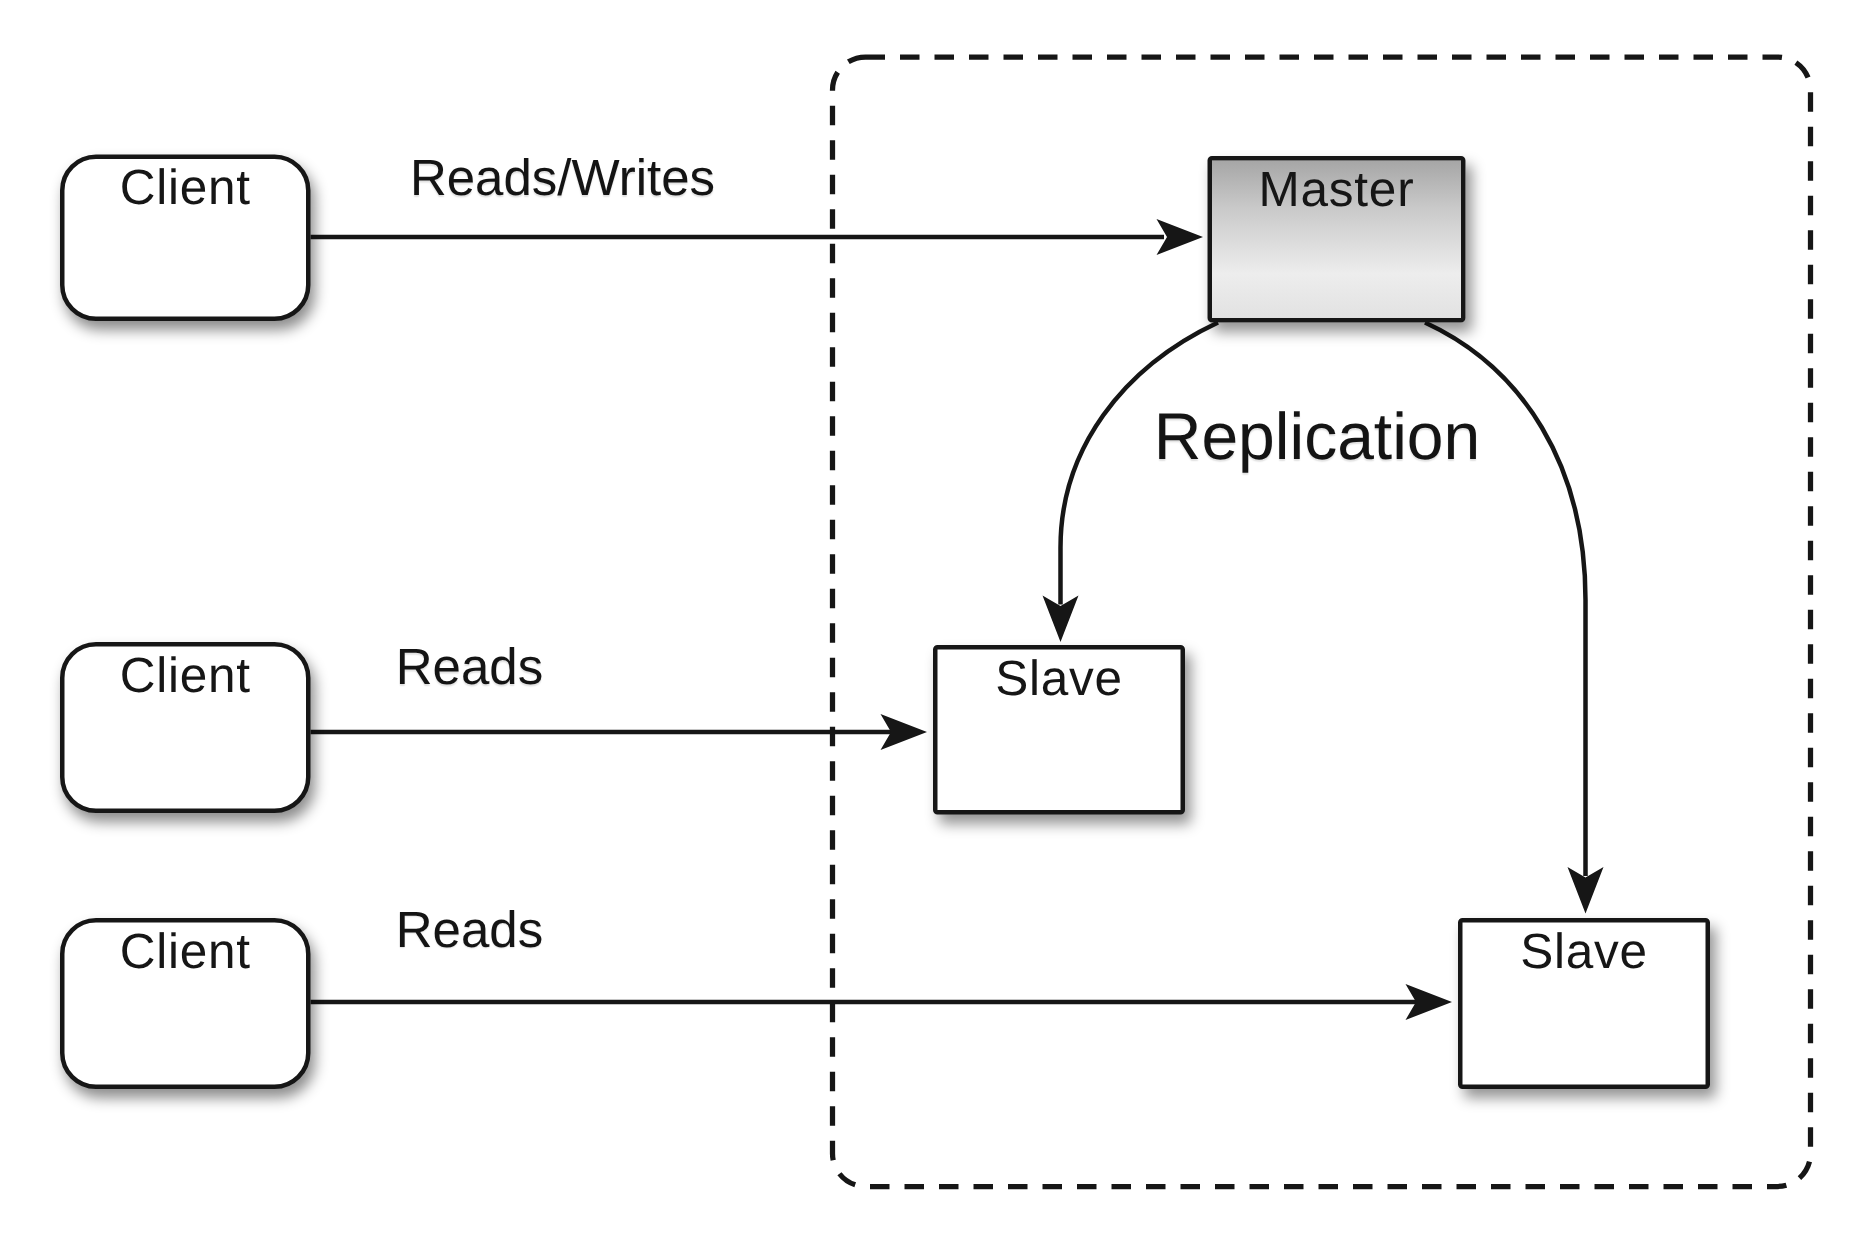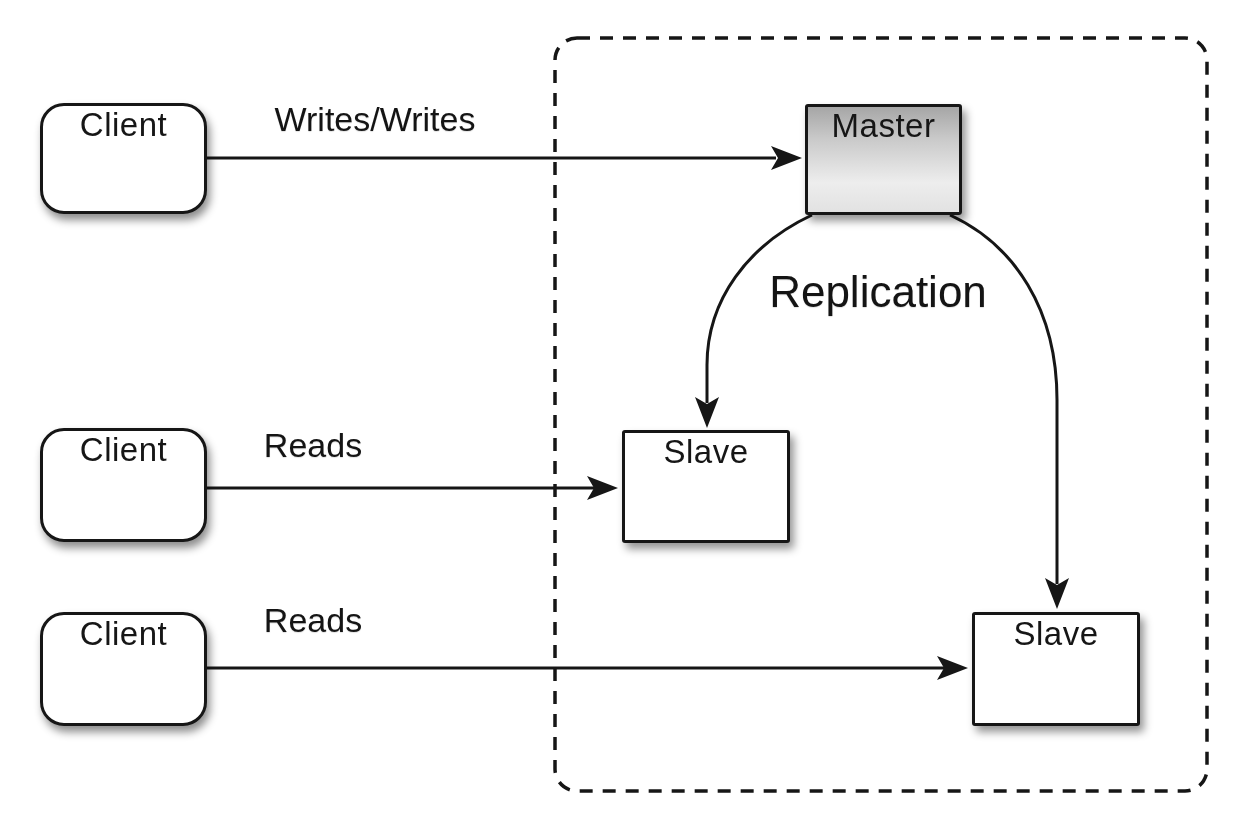--- a/index.html
+++ b/index.html
@@ -41,21 +41,21 @@
   .node.server {
     border-radius: 3px;
     box-shadow: 4px 6px 9px rgba(0,0,0,0.42);
   }
   .node.master {
     background: linear-gradient(180deg, #a6a6a6 0%, #c9c9c9 30%, #ededed 72%, #e2e2e2 100%);
   }
   .node-client-1 { left: 40px;  top: 103px; width: 167px; height: 111px; }
   .node-client-2 { left: 40px;  top: 428px; width: 167px; height: 114px; }
   .node-client-3 { left: 40px;  top: 612px; width: 167px; height: 114px; }
-  .node-master   { left: 805px; top: 104px; width: 157px; height: 111px; }
+  .node-master   { left: 805px; top: 104px; width: 172px; height: 111px; }
   .node-slave-1  { left: 622px; top: 430px; width: 168px; height: 113px; }
   .node-slave-2  { left: 972px; top: 612px; width: 168px; height: 114px; }
 
   .edge-label {
     position: absolute;
     transform: translateX(-50%);
     font-size: 34px;
     color: #141414;
     white-space: nowrap;
     text-shadow: 0 1px 1px rgba(0,0,0,0.12);
@@ -111,18 +111,18 @@
   <div class="node server master node-master">
     <span>Master</span>
   </div>
   <div class="node server node-slave-1">
     <span>Slave</span>
   </div>
   <div class="node server node-slave-2">
     <span>Slave</span>
   </div>
 
-  <div class="edge-label lbl-reads-writes">Writes/Writes</div>
+  <div class="edge-label lbl-reads-writes">Reads/Writes</div>
   <div class="edge-label lbl-reads-2">Reads</div>
   <div class="edge-label lbl-reads-3">Reads</div>
   <div class="edge-label lbl-replication">Replication</div>
 
 </div>
 
 </body></html>

